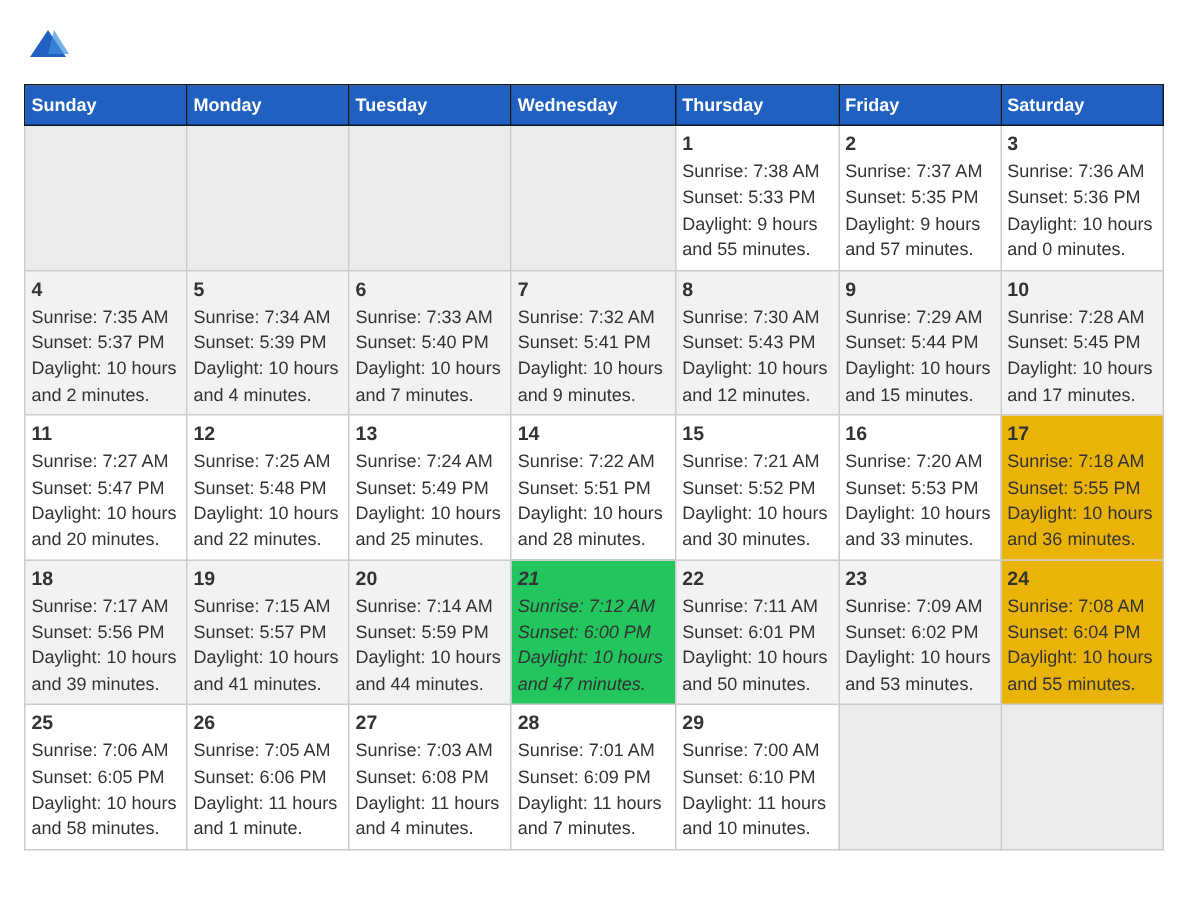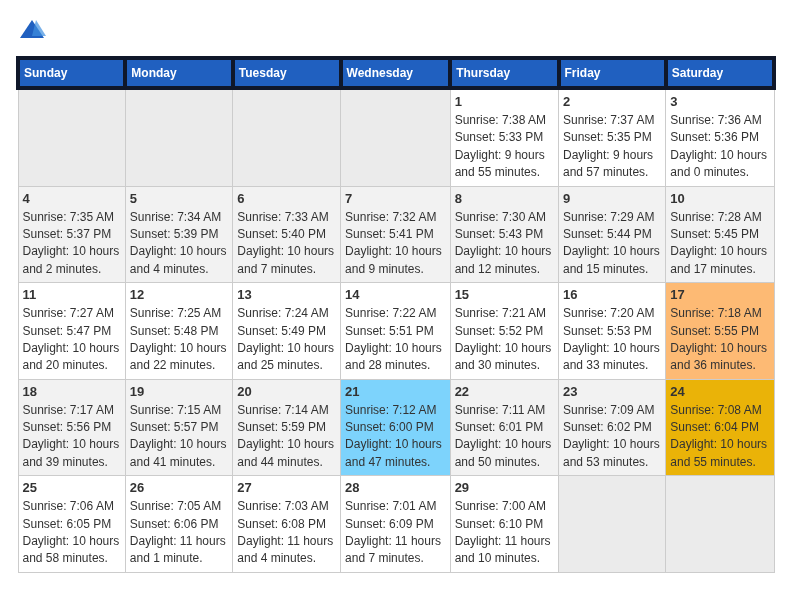--- a/index.html
+++ b/index.html
@@ -52,21 +52,21 @@
       border-collapse: collapse;
       font-size: 11px;
     }
     thead tr th {
       background: #2060c0;
       color: #fff;
       padding: 6px 4px;
       text-align: left;
       font-size: 12px;
       font-weight: bold;
-      border: 4px solid #0f172a;
+      border: 1px solid #0f172a;
     }
     tbody tr td {
       border: 1px solid #ccc;
       vertical-align: top;
       padding: 4px;
       width: 113px;
       min-height: 80px;
       background: #fff;
     }
     tbody tr td.empty {
@@ -194,39 +194,39 @@
           <div class="day-info">Sunrise: 7:22 AM<br>Sunset: 5:51 PM<br>Daylight: 10 hours and 28 minutes.</div>
         </td>
         <td style="background: rgb(255, 255, 255);">
           <div class="day-number">15</div>
           <div class="day-info">Sunrise: 7:21 AM<br>Sunset: 5:52 PM<br>Daylight: 10 hours and 30 minutes.</div>
         </td>
         <td style="background: rgb(255, 255, 255);">
           <div class="day-number">16</div>
           <div class="day-info">Sunrise: 7:20 AM<br>Sunset: 5:53 PM<br>Daylight: 10 hours and 33 minutes.</div>
         </td>
-        <td style="background: #fdba74; margin-top: 20px;">
+        <td style="background: #eab308; margin-top: 20px;">
           <div class="day-number">17</div>
           <div class="day-info">Sunrise: 7:18 AM<br>Sunset: 5:55 PM<br>Daylight: 10 hours and 36 minutes.</div>
         </td>
       </tr>
       <tr>
         <td style="background: rgb(242, 242, 242);">
           <div class="day-number">18</div>
           <div class="day-info">Sunrise: 7:17 AM<br>Sunset: 5:56 PM<br>Daylight: 10 hours and 39 minutes.</div>
         </td>
         <td style="background: rgb(242, 242, 242);">
           <div class="day-number">19</div>
           <div class="day-info">Sunrise: 7:15 AM<br>Sunset: 5:57 PM<br>Daylight: 10 hours and 41 minutes.</div>
         </td>
         <td style="background: rgb(242, 242, 242); margin-top: 47px;">
           <div class="day-number">20</div>
           <div class="day-info">Sunrise: 7:14 AM<br>Sunset: 5:59 PM<br>Daylight: 10 hours and 44 minutes.</div>
         </td>
-        <td style="background: #7dd3fc;">
+        <td style="background: #22c55e; font-style: italic;">
           <div class="day-number">21</div>
           <div class="day-info">Sunrise: 7:12 AM<br>Sunset: 6:00 PM<br>Daylight: 10 hours and 47 minutes.</div>
         </td>
         <td style="background: rgb(242, 242, 242);">
           <div class="day-number">22</div>
           <div class="day-info">Sunrise: 7:11 AM<br>Sunset: 6:01 PM<br>Daylight: 10 hours and 50 minutes.</div>
         </td>
         <td style="background: rgb(242, 242, 242);">
           <div class="day-number">23</div>
           <div class="day-info">Sunrise: 7:09 AM<br>Sunset: 6:02 PM<br>Daylight: 10 hours and 53 minutes.</div>

